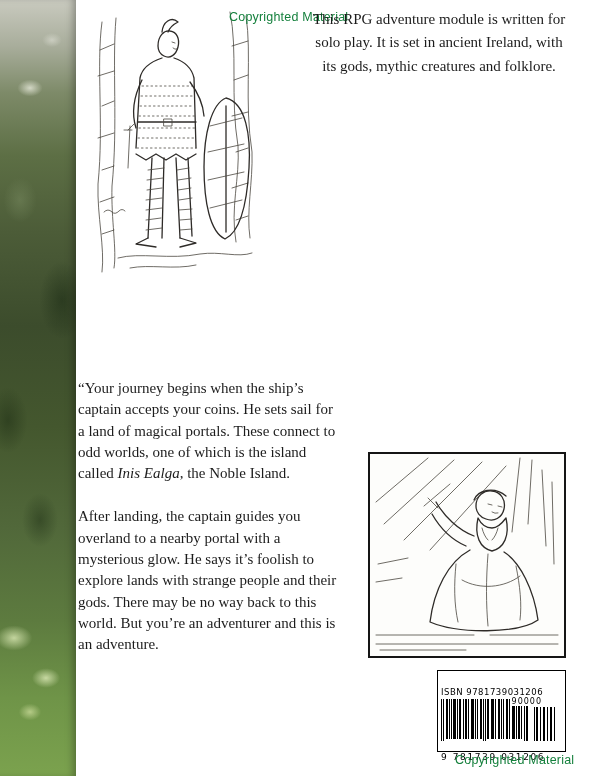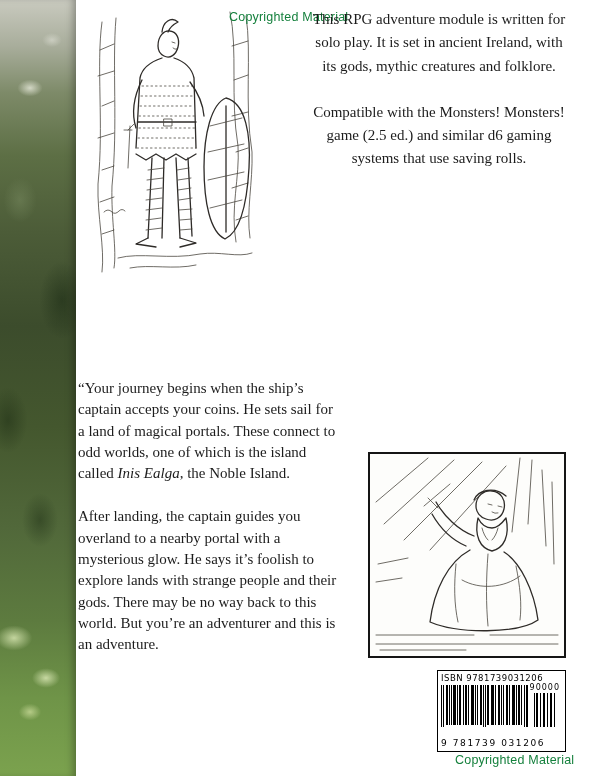--- a/index.html
+++ b/index.html
@@ -45,26 +45,26 @@
 
   .captain-frame{
     position:absolute;left:368px;top:452px;width:194px;height:202px;
     border:2px solid #151515;background:#fdfdfb;
   }
   .captain-frame svg{width:100%;height:100%;display:block;}
 
   .barcode-box{
     position:absolute;left:437px;top:670px;width:129px;height:82px;
     background:#fff;border:1px solid #000;box-sizing:border-box;
-    padding:2px 3px 0 3px;font-family:"DejaVu Sans", "Liberation Sans", sans-serif;
+    padding:16px 3px 0 3px;font-family:"DejaVu Sans", "Liberation Sans", sans-serif;
   }
   .isbn-top{font-size:8.5px;letter-spacing:.5px;text-align:left;color:#000;white-space:nowrap;}
   .bars-wrap{position:relative;margin-top:2px;height:46px;}
   .price-code{
-    position:absolute;right:1px;top:-2px;font-size:8px;letter-spacing:1px;color:#000;
+    position:absolute;right:19px;top:-2px;font-size:8px;letter-spacing:1px;color:#000;
     background:#fff;padding:0 1px;z-index:2;
   }
   .bars-wrap svg{position:absolute;left:0;top:0;}
   .isbn-bottom{font-size:9px;letter-spacing:1.6px;color:#000;margin-top:7px;white-space:nowrap;}
 
   .sketch{stroke:#2e2b28;fill:none;stroke-width:1.3;stroke-linecap:round;stroke-linejoin:round;}
   .sketch-thin{stroke:#4a463f;fill:none;stroke-width:.8;stroke-linecap:round;}
 </style>
 </head>
 <body>
@@ -116,21 +116,20 @@
 
       <path class="sketch" d="M70,232 l-12,6 l20,3 M102,232 l16,5 l-16,4"></path>
 
       <path class="sketch-thin" d="M40,252 C62,246 92,254 122,248 C142,245 160,252 174,247"></path>
       <path class="sketch-thin" d="M52,262 C72,258 96,264 118,259"></path>
     </svg>
   </div>
 
   <div class="intro-col">
     <p>This RPG adventure module is written for solo play. It is set in ancient Ireland, with its gods, mythic creatures and folklore.</p>
-    <p>Compatible with the Monsters! Monsters! game (2.5 ed.) and similar d6 gaming systems that use saving rolls.</p>
   </div>
 
   <div class="story-col">
     <p><span>“Your journey begins when the ship’s captain accepts your coins. He sets sail for a land of magical portals. These connect to odd worlds, one of which is the island called </span><span class="em">Inis Ealga</span><span>, the Noble Island.</span></p>
     <p><span>After landing, the captain guides you overland to a nearby portal with a mysterious glow. He says it’s foolish to explore lands with strange people and their gods. There may be no way back to this world. But you’re an adventurer and this is an adventure.</span></p>
   </div>
 
   <div class="captain-frame">
     <svg viewBox="0 0 194 202" aria-hidden="true">
 

